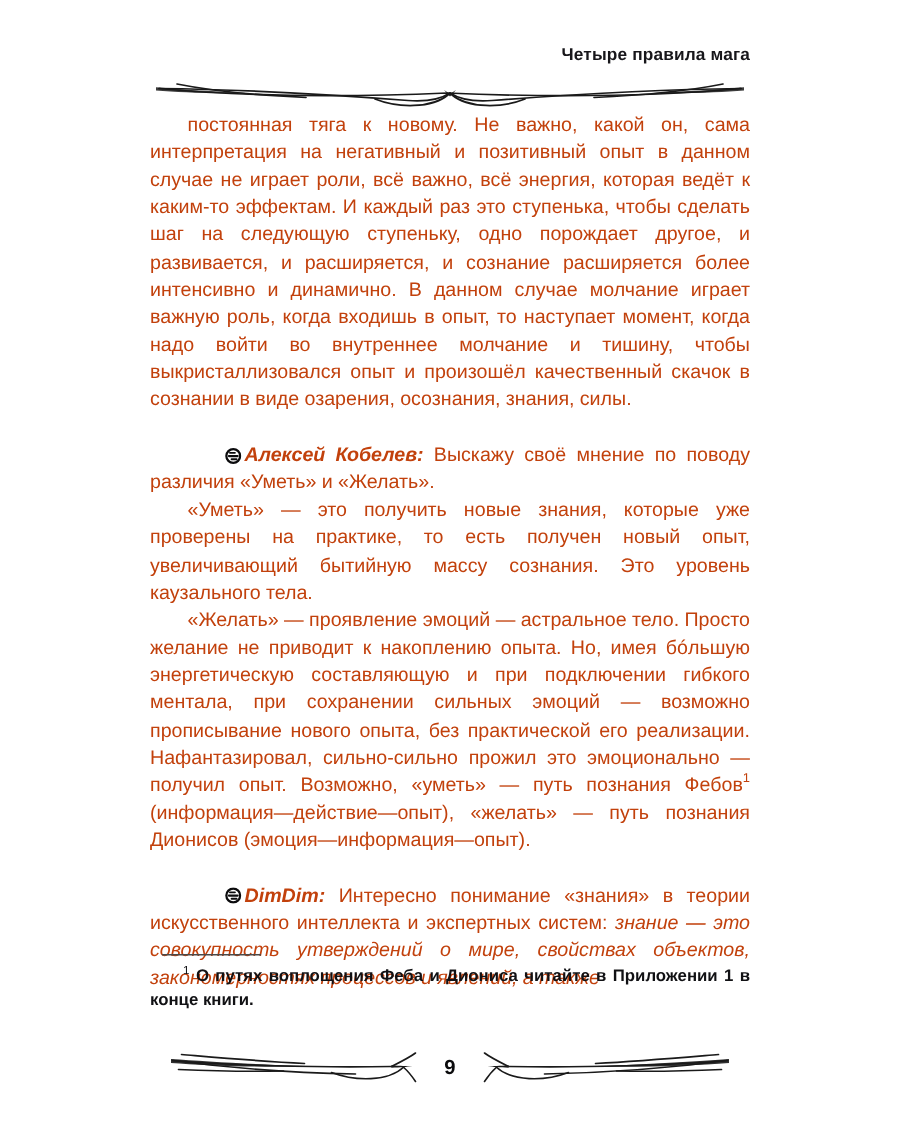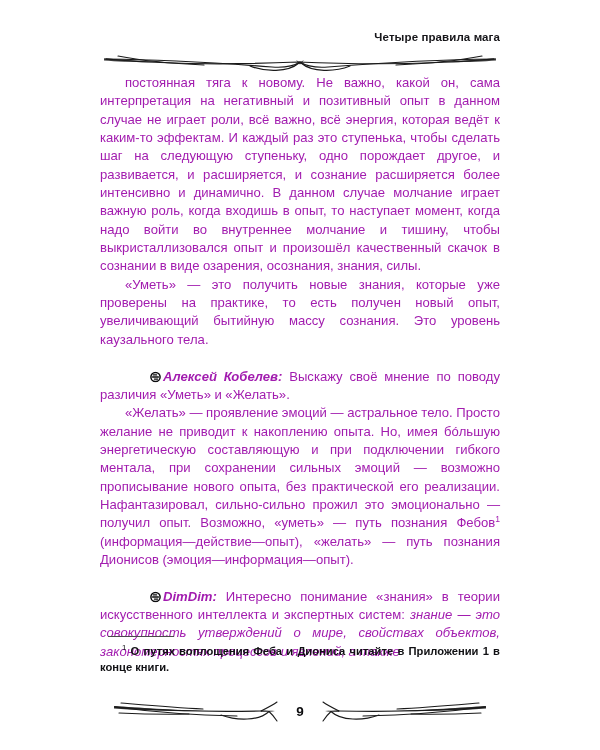--- a/index.html
+++ b/index.html
@@ -51,21 +51,21 @@
     left: 100px;
     top: 74px;
     width: 400px;
   }
   .para {
     font-size: 13.1px;
     line-height: 18.35px;
     text-align: justify;
     text-justify: inter-word;
     margin: 0;
-    color: #a21caf;
+    color: #c2410c;
     hyphens: manual;
     word-spacing: -0.1px;
   }
   .para.indent { text-indent: 25px; }
   .para.tight  { text-indent: 25px; }
 
   .speaker {
     font-weight: bold;
     font-style: italic;
   }
@@ -157,30 +157,30 @@
         <path d="M4 8.2 C 20 9.6, 44 11.2, 64 11.8 C 44 12.8, 20 11.6, 4 10.4 Z" opacity="0.85"></path>
         <path d="M396 8.2 C 380 9.6, 356 11.2, 336 11.8 C 356 12.8, 380 11.6, 396 10.4 Z" opacity="0.85"></path>
       </g>
     </svg>
   </div>
 
   <div class="column">
 
     <p class="para indent">постоянная тяга к новому. Не важно, какой он, сама интерпретация на негативный и позитивный опыт в данном случае не играет роли, всё важно, всё энергия, которая ведёт к каким-то эффектам. И каждый раз это ступенька, чтобы сделать шаг на следующую ступеньку, одно порождает другое, и развивается, и расширяется, и сознание расширяется более интенсивно и динамично. В данном случае молчание играет важную роль, когда входишь в опыт, то наступает момент, когда надо войти во внутреннее молчание и тишину, чтобы выкристаллизовался опыт и произошёл качественный скачок в сознании в виде озарения, осознания, знания, силы.</p>
 
-    <p class="para indent">«Уметь» — это получить новые знания, которые уже проверены на практике, то есть получен новый опыт, увеличивающий бытийную массу сознания. Это уровень каузального тела.</p>
-
     <p class="para tight" style="margin-top:18.35px;">
       <span class="speaker"><span class="mark"><svg width="11" height="11" viewBox="0 0 11 11" xmlns="http://www.w3.org/2000/svg" aria-hidden="true">
               <circle cx="5.5" cy="5.5" r="4.6" fill="none" stroke="#0b0b0d" stroke-width="1.5"></circle>
               <path d="M2.6 5.5 H8.4" stroke="#0b0b0d" stroke-width="1.5" stroke-linecap="round"></path>
               <path d="M3.3 3.4 H6.6" stroke="#0b0b0d" stroke-width="1.3" stroke-linecap="round"></path>
               <path d="M4.4 7.6 H7.7" stroke="#0b0b0d" stroke-width="1.3" stroke-linecap="round"></path>
             </svg></span><span>Алексей Кобелев:</span></span><span>&nbsp;</span><span>Выскажу своё мнение по поводу различия «Уметь» и «Желать».</span>
     </p>
+
+    <p class="para indent">«Уметь» — это получить новые знания, которые уже проверены на практике, то есть получен новый опыт, увеличивающий бытийную массу сознания. Это уровень каузального тела.</p>
 
     <p class="para indent">
       <span>«Желать» — проявление эмоций — астральное тело. Просто желание не приводит к накоплению опыта. Но, имея бóльшую энергетическую составляющую и при подключении гибкого ментала, при сохранении сильных эмоций — возможно прописывание нового опыта, без практической его реализации. Нафантазировал, сильно-сильно прожил это эмоционально — получил опыт. Возможно, «уметь» — путь познания Фебов</span><sup class="fn">1</sup><span> (информация—действие—опыт), «желать» — путь познания Дионисов (эмоция—информация—опыт).</span>
     </p>
 
     <p class="para tight" style="margin-top:18.35px;">
       <span class="speaker"><span class="mark"><svg width="11" height="11" viewBox="0 0 11 11" xmlns="http://www.w3.org/2000/svg" aria-hidden="true">
               <circle cx="5.5" cy="5.5" r="4.6" fill="none" stroke="#0b0b0d" stroke-width="1.5"></circle>
               <path d="M2.6 5.5 H8.4" stroke="#0b0b0d" stroke-width="1.5" stroke-linecap="round"></path>
               <path d="M3.3 3.4 H6.6" stroke="#0b0b0d" stroke-width="1.3" stroke-linecap="round"></path>

